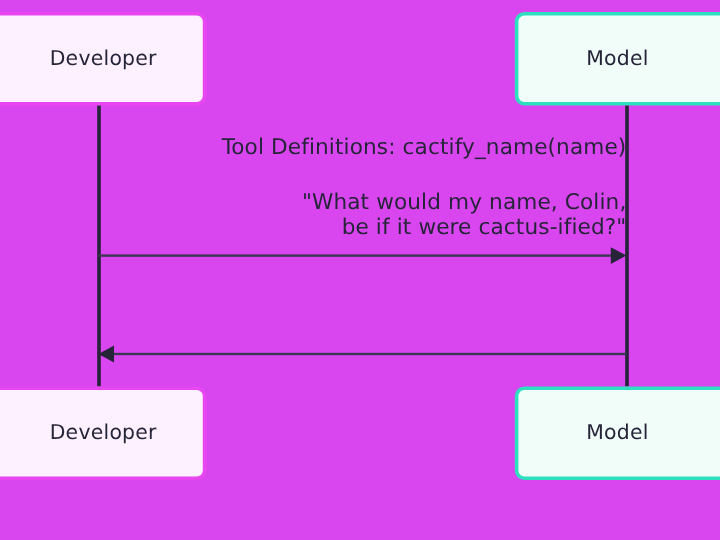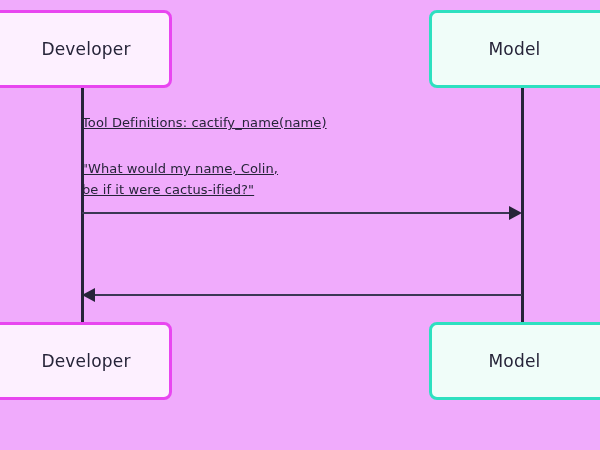--- a/index.html
+++ b/index.html
@@ -10,21 +10,21 @@
   body {
     width: 600px;
     height: 450px;
     overflow: hidden;
     font-family: "DejaVu Sans", sans-serif;
   }
   #diagram {
     position: relative;
     width: 600px;
     height: 450px;
-    background: #f0abfc;
+    background: #d946ef;
   }
 
   
   .participant {
     position: absolute;
     box-sizing: border-box;
     display: flex;
     align-items: center;
     justify-content: center;
     border-radius: 8px;
@@ -92,27 +92,26 @@
 
   .msg1-line { left: 82px; top: 212px; width: 430px; }
   .msg1-head { left: 509px; top: 206px; }
 
   .msg2-line { left: 90px; top: 294px; width: 432px; }
   .msg2-head { left: 82px; top: 288px; }
 
   
   .msg-label {
     position: absolute;
-    text-align: left;
+    text-align: right;
     color: #262439;
-    font-size: 13px;
+    font-size: 18px;
     line-height: 21px;
     white-space: pre;
     letter-spacing: 0.1px;
-    text-decoration: underline;
   }
   .msg1-defs  { left: 82px; top: 112px;  width: 440px; }
   .msg1-quote { left: 82px; top: 158px;  width: 440px; }
   .msg2-text  { left: 82px; top: 240px;  width: 440px; }
 </style>
 </head>
 <body>
 
 <div id="diagram">
 

